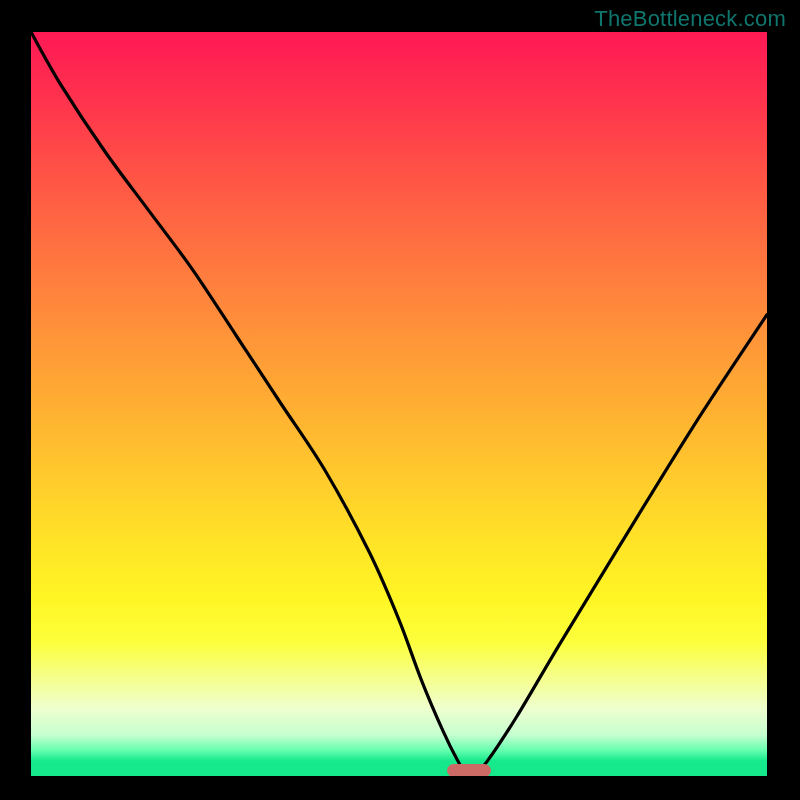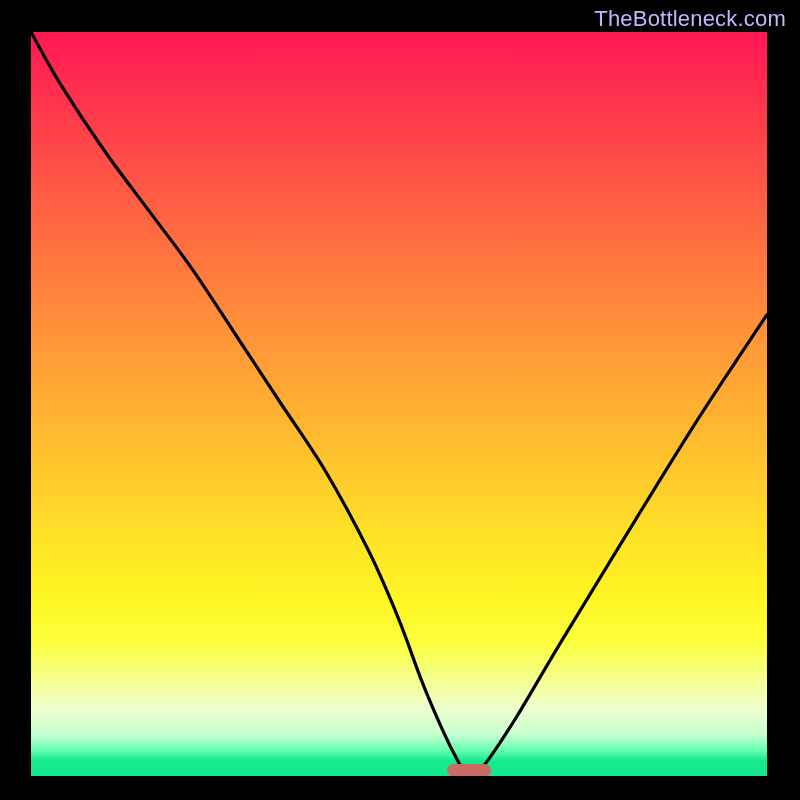--- a/index.html
+++ b/index.html
@@ -14,21 +14,21 @@
   .stage {
     position: relative;
     width: 800px;
     height: 800px;
     background: #000;
   }
   .watermark {
     position: absolute;
     top: 6px;
     right: 14px;
-    color: #c4b5fd;
+    color: #0f766e;
     font-size: 22px;
     letter-spacing: 0.2px;
     z-index: 10;
   }
   .plot-area {
     position: absolute;
     left: 31px;
     top: 32px;
     width: 736px;
     height: 744px;

